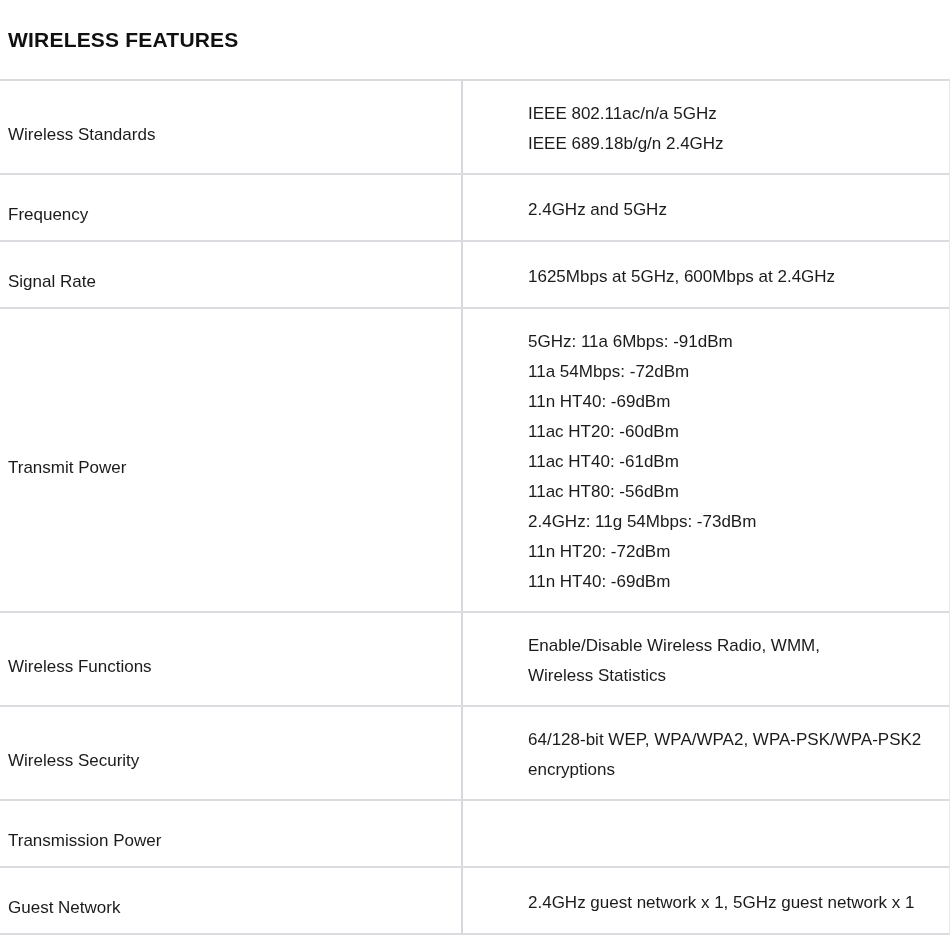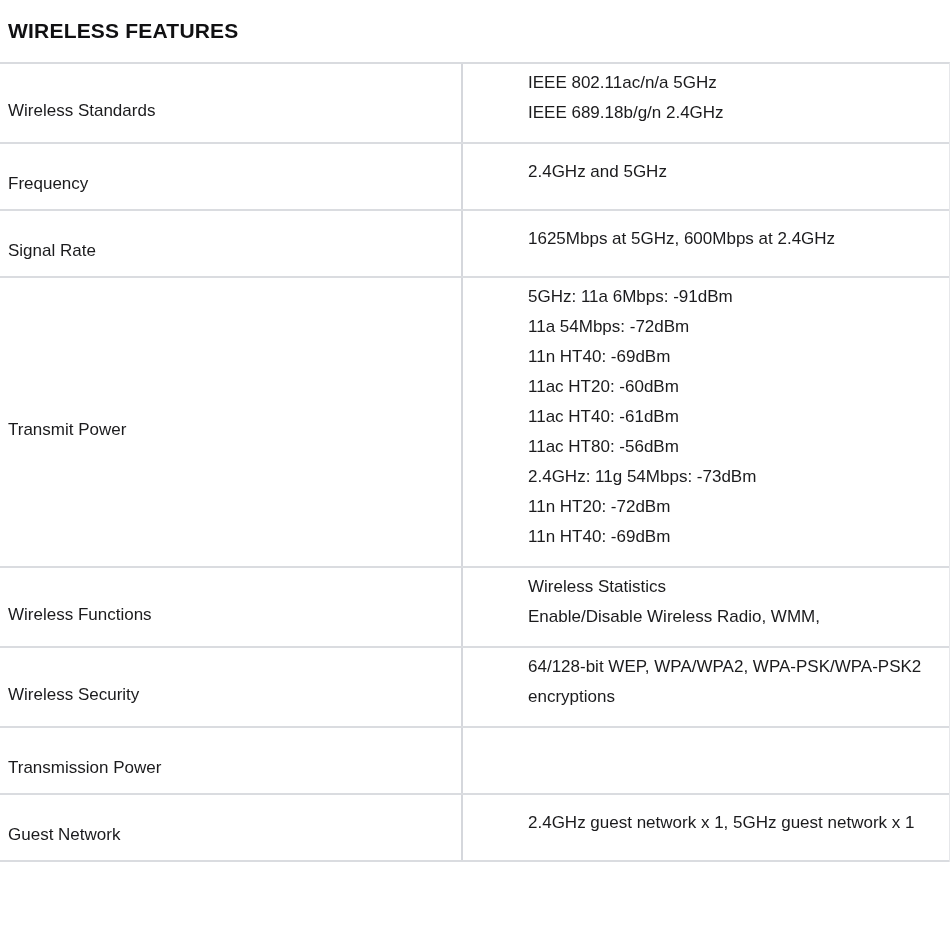--- a/index.html
+++ b/index.html
@@ -12,21 +12,21 @@
     height: 950px;
     font-family: "Liberation Sans", sans-serif;
     color: #1b1b1d;
     overflow: hidden;
   }
   .page {
     width: 950px;
     box-sizing: border-box;
   }
   .section-title {
-    height: 62px;
+    height: 79px;
     box-sizing: border-box;
     display: flex;
     align-items: center;
     padding-left: 8px;
     margin: 0;
     font-size: 21px;
     font-weight: 700;
     letter-spacing: 0.2px;
     color: #101012;
   }
@@ -47,21 +47,21 @@
     display: flex;
     align-items: center;
     font-size: 17px;
     line-height: 22px;
     border-right: 2px solid #d5d7dc;
     color: #1b1b1d;
   }
   .spec-value {
     flex: 1 1 auto;
     box-sizing: border-box;
-    padding: 4px 8px 14px 65px;
+    padding: 18px 8px 14px 65px;
     display: flex;
     flex-direction: column;
     justify-content: center;
     font-size: 17px;
     color: #1b1b1d;
   }
   .value-line {
     line-height: 30px;
     white-space: nowrap;
   }
@@ -108,22 +108,22 @@
           <div class="value-line wrapable">11ac HT80: -56dBm</div>
           <div class="value-line wrapable">2.4GHz: 11g 54Mbps: -73dBm</div>
           <div class="value-line wrapable">11n HT20: -72dBm</div>
           <div class="value-line wrapable">11n HT40: -69dBm</div>
         </div>
   </div>
 
   <div class="spec-row">
     <div class="spec-label">Wireless Functions</div>
     <div class="spec-value">
+          <div class="value-line wrapable">Enable/Disable Wireless Radio, WMM,</div>
           <div class="value-line wrapable">Wireless Statistics</div>
-          <div class="value-line wrapable">Enable/Disable Wireless Radio, WMM,</div>
         </div>
   </div>
 
   <div class="spec-row">
     <div class="spec-label">Wireless Security</div>
     <div class="spec-value">
           <div class="value-line wrapable">64/128-bit WEP, WPA/WPA2, WPA-PSK/WPA-PSK2</div>
           <div class="value-line wrapable">encryptions</div>
         </div>
   </div>

